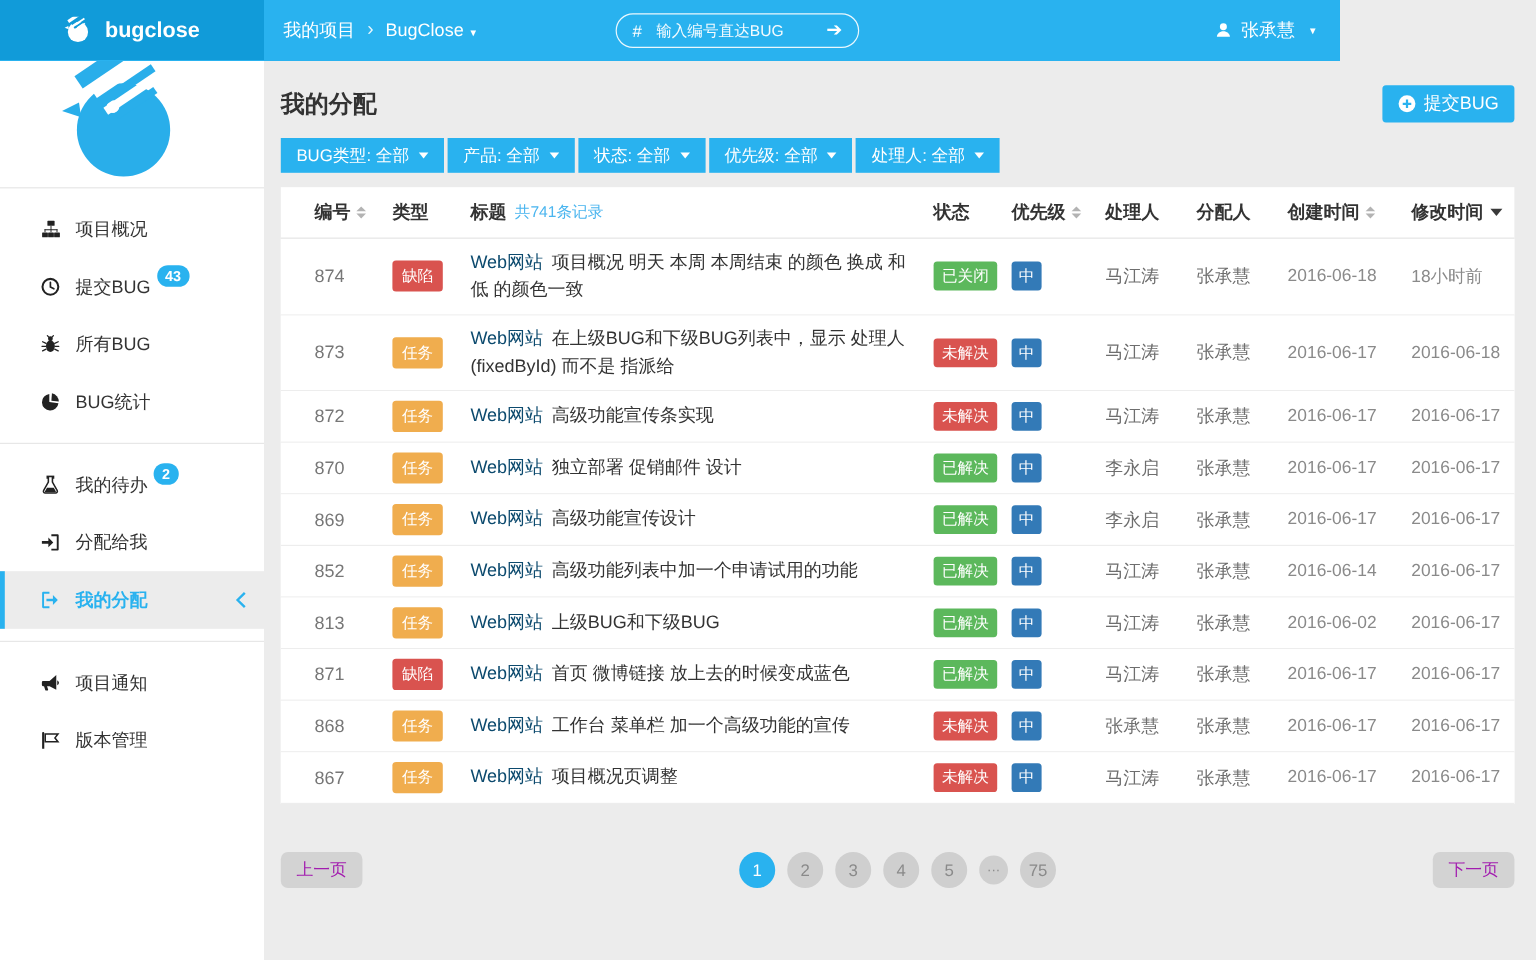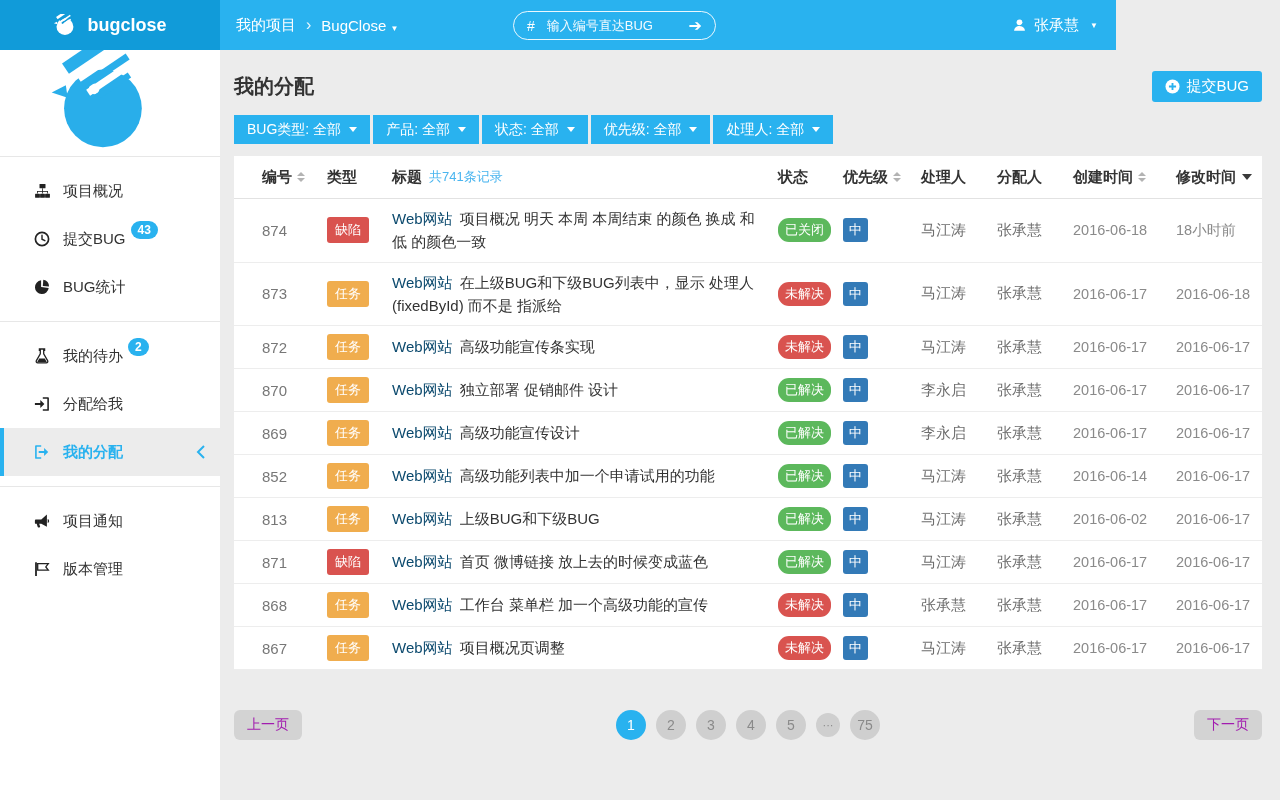--- a/index.html
+++ b/index.html
@@ -73,21 +73,21 @@
   .tri-up-g { width:0;height:0;border-left:4px solid transparent;
     border-right:4px solid transparent; border-bottom:4px solid #b3b3b3; }
   .tri-dn-g { width:0;height:0;border-left:4px solid transparent;
     border-right:4px solid transparent; border-top:4px solid #b3b3b3; }
   .tri-dn-dark { width:0;height:0;border-left:5px solid transparent;
     border-right:5px solid transparent; border-top:6px solid #3a3a3a; margin-left:6px; }
   .rec-note { color:#4ab5ef; font-weight:normal; font-size:13px; margin-left:7px; }
   .cell-id { color:#777; }
   .badge { color:#fff; font-size:13px; border-radius:3px; display:inline-block; }
   .badge-type { padding:4px 8px; }
-  .badge-status { padding:3px 7px;border-radius:11px; }
+  .badge-status { padding:3px 7px; }
   .badge-priority { padding:3px 6px; }
   .title-line { line-height:1.55; font-size:15px; color:#333; }
   .prod-link { color:#0c4a6e; cursor:pointer; margin-right:3px; }
   .bug-title-text { cursor:pointer; }
   .cell-name { color:#6e6e6e; }
   .cell-date { color:#8a8a8a; font-size:14.5px; }
   
   .pagination { margin-top:40px; height:30px; position:relative;
     display:flex; align-items:center; justify-content:space-between; }
   .page-pill { background:#d3d3d3; color:#a21caf; border:none; height:30px;
@@ -184,20 +184,32 @@
             <svg width="16" height="16" viewBox="0 0 16 16">
               <circle cx="8" cy="8" r="6.6" fill="none" stroke="currentColor" stroke-width="1.7"></circle>
               <path d="M8 4.2v4l2.9 1.5" fill="none" stroke="currentColor" stroke-width="1.4" stroke-linecap="round"></path>
             </svg>
           </span>
           <span class="s-label">提交BUG</span>
           <span class="badge-pill">43</span>
         </div>
         <div class="side-item">
           <span class="s-icon">
+            <svg width="16" height="16" viewBox="0 0 16 16">
+              <ellipse cx="8" cy="9.4" rx="3.7" ry="4.9" fill="currentColor"></ellipse>
+              <circle cx="8" cy="3.3" r="2" fill="currentColor"></circle>
+              <g stroke="currentColor" stroke-width="1.1" fill="none" stroke-linecap="round">
+                <path d="M4.4 7.2 1.5 5.8M4.2 9.6H1M4.4 12l-2.9 1.4M11.6 7.2l2.9-1.4M11.8 9.6H15M11.6 12l2.9 1.4M6.6 1.9 5.5.7M9.4 1.9 10.5.7"></path>
+              </g>
+            </svg>
+          </span>
+          <span class="s-label">所有BUG</span>
+        </div>
+        <div class="side-item">
+          <span class="s-icon">
             <svg width="16" height="16" viewBox="0 0 16 16" fill="currentColor">
               <path d="M7.1 1.3A6.9 6.9 0 1 0 14.7 9l-7.6-.9z"></path>
               <path d="M9.3.8 8.8 6.9l6.2.7A6.9 6.9 0 0 0 9.3.8z"></path>
             </svg>
           </span>
           <span class="s-label">BUG统计</span>
         </div>
       </div>
       <div class="side-group">
         <div class="side-item">

